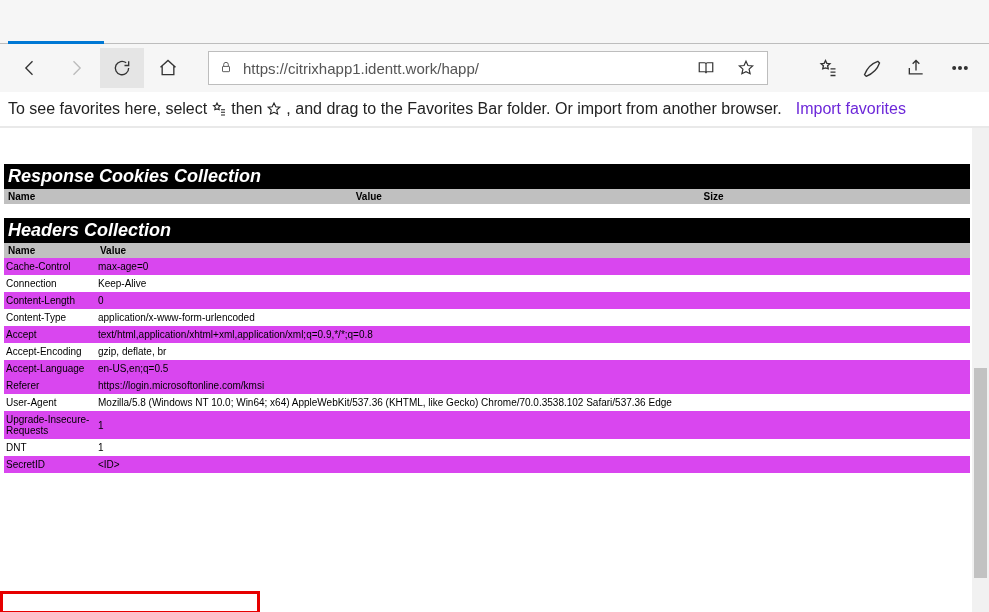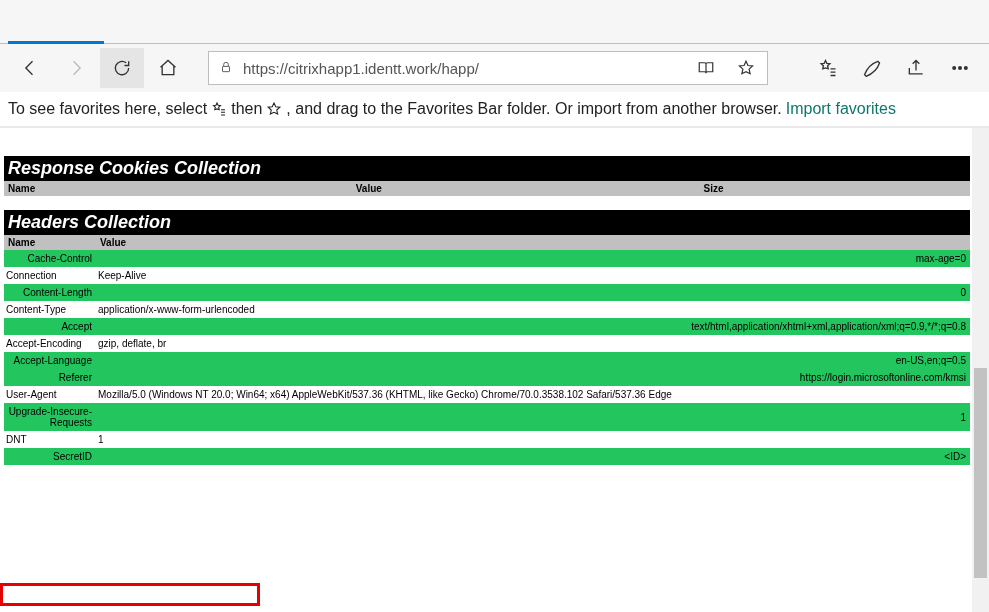--- a/index.html
+++ b/index.html
@@ -95,30 +95,30 @@
       display: flex;
       align-items: center;
       padding: 0 8px;
       font-size: 16px;
       color: #222;
       border-bottom: 2px solid #e9e9e9;
       white-space: nowrap;
     }
     .favbar .star-inline { display: inline-flex; vertical-align: middle; }
     .favbar .star-inline svg { width: 16px; height: 16px; stroke: #222; fill: none; stroke-width: 1.6; }
-    .favbar a { color: #0f766e; text-decoration: none; margin-left: 4px; cursor: pointer; }
+    .favbar a { color: #6d28d9; text-decoration: none; margin-left: 14px; cursor: pointer; }
     
     .viewport {
       position: relative;
       height: calc(612px - 44px - 48px - 36px);
       overflow: hidden;
     }
     .content {
       position: absolute;
-      left: 0; top: 4px;
+      left: 0; top: 12px;
       width: 970px;
       padding: 24px 0 0 4px;
     }
     .scrollbar {
       position: absolute;
       right: 0; top: 0;
       width: 17px;
       height: 100%;
       background: #f1f1f1;
     }
@@ -162,21 +162,21 @@
       text-align: left;
       padding: 2px 4px;
       font-weight: bold;
     }
     table.headers th.hname { width: 92px; }
     table.headers td {
       padding: 3px 4px 3px 2px;
       vertical-align: middle;
       color: #000;
     }
-    table.headers tr.odd td { background: #22c55e; text-align: right; }
+    table.headers tr.odd td { background: #d946ef; }
     table.headers tr.even td { background: #fff; margin-left: 37px; }
     .gap { height: 14px; }
     .hl-box {
       position: absolute;
       left: 0;
       bottom: 2px;
       width: 260px;
       height: 22px;
       border: 3px solid #e60000;
       pointer-events: none;
@@ -326,21 +326,21 @@
           <tr class="odd">
             <td>Accept-Language</td>
             <td>en-US,en;q=0.5</td>
           </tr>
           <tr class="odd">
             <td>Referer</td>
             <td>https://login.microsoftonline.com/kmsi</td>
           </tr>
           <tr class="even">
             <td>User-Agent</td>
-            <td>Mozilla/5.0 (Windows NT 20.0; Win64; x64) AppleWebKit/537.36 (KHTML, like Gecko) Chrome/70.0.3538.102 Safari/537.36 Edge</td>
+            <td>Mozilla/5.8 (Windows NT 10.0; Win64; x64) AppleWebKit/537.36 (KHTML, like Gecko) Chrome/70.0.3538.102 Safari/537.36 Edge</td>
           </tr>
           <tr class="odd">
             <td>Upgrade-Insecure-Requests</td>
             <td>1</td>
           </tr>
           <tr class="even">
             <td>DNT</td>
             <td>1</td>
           </tr>
           <tr class="odd hl-target">

